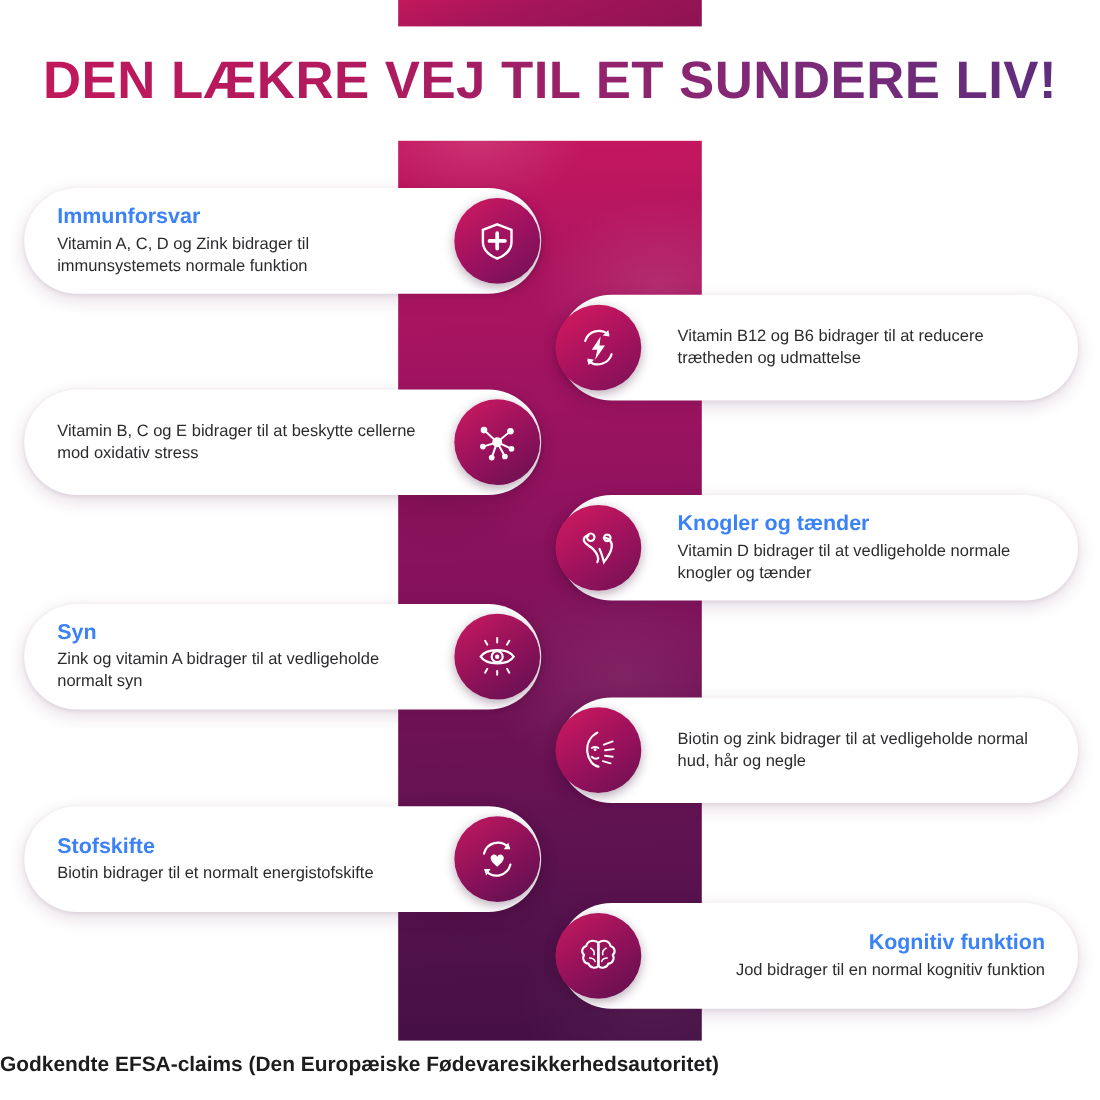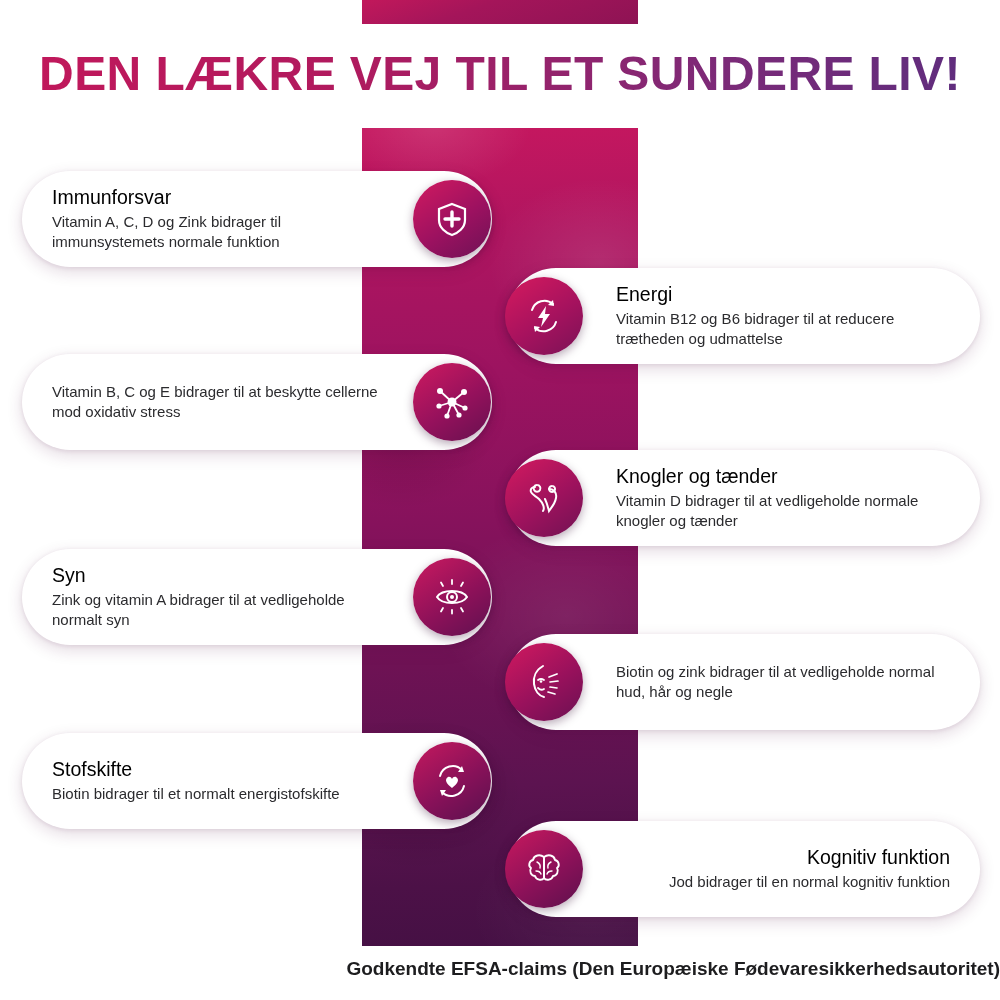--- a/index.html
+++ b/index.html
@@ -99,22 +99,22 @@
     left: 508px;
     width: 472px;
     justify-content: flex-start;
     padding-left: 108px;
     padding-right: 30px;
   }
 
   .pill-text { width: 100%; }
   .pill-title {
     font-size: 19.5px;
-    font-weight: normal;
-    color: #000000;
+    font-weight: bold;
+    color: #3b82f6;
     margin-bottom: 3px;
     line-height: 1.15;
   }
   .pill-desc {
     font-size: 15px;
     color: #2b2b2e;
     line-height: 1.33;
   }
 
   
@@ -137,21 +137,21 @@
   .ic-6 { background: linear-gradient(145deg, #d2195f 0%, #99115c 55%, #6a1152 100%); }
   .ic-7 { background: linear-gradient(145deg, #c5195e 0%, #881159 55%, #59114e 100%); }
   .ic-8 { background: linear-gradient(145deg, #c9195e 0%, #8d1159 55%, #5d114d 100%); }
 
   
   .footer {
     position: absolute;
     left: 0;
     top: 958px;
     width: 1000px;
-    text-align: right;
+    text-align: left;
     font-size: 19px;
     font-weight: bold;
     color: #1d1d1f;
     font-family: "Liberation Sans", sans-serif;
   }
 </style>
 </head>
 <body>
 
 <div id="page">
@@ -169,21 +169,20 @@
   </div>
   <div class="icon-circle ic-1" style="left:413px; top:180px;">
     <svg width="40" height="40" viewBox="0 0 40 40">
       <path d="M20 5 L33 10 V21 C33 29 26 34 20 36 C14 34 7 29 7 21 V10 Z" fill="none" stroke="#fff" stroke-width="2.2"></path>
       <path d="M20 13 V27 M13 20 H27" stroke="#fff" stroke-width="3.4" stroke-linecap="round"></path>
     </svg>
   </div>
 
   <div class="pill right" style="top:268px;">
     <div class="pill-text">
-      <div class="pill-title">Energi</div>
       <div class="pill-desc">Vitamin B12 og B6 bidrager til at reducere trætheden og udmattelse</div>
     </div>
   </div>
   <div class="icon-circle ic-2" style="left:505px; top:277px;">
     <svg width="42" height="42" viewBox="0 0 42 42">
       <path d="M9 15 A13 13 0 0 1 30 9" fill="none" stroke="#fff" stroke-width="2" stroke-linecap="round"></path>
       <path d="M33 27 A13 13 0 0 1 12 33" fill="none" stroke="#fff" stroke-width="2" stroke-linecap="round"></path>
       <path d="M30 5 L31 11 L25 10 Z" fill="#fff"></path>
       <path d="M12 37 L11 31 L17 32 Z" fill="#fff"></path>
       <path d="M23 11 L15 23 H20 L18 32 L27 19 H22 Z" fill="#fff"></path>

